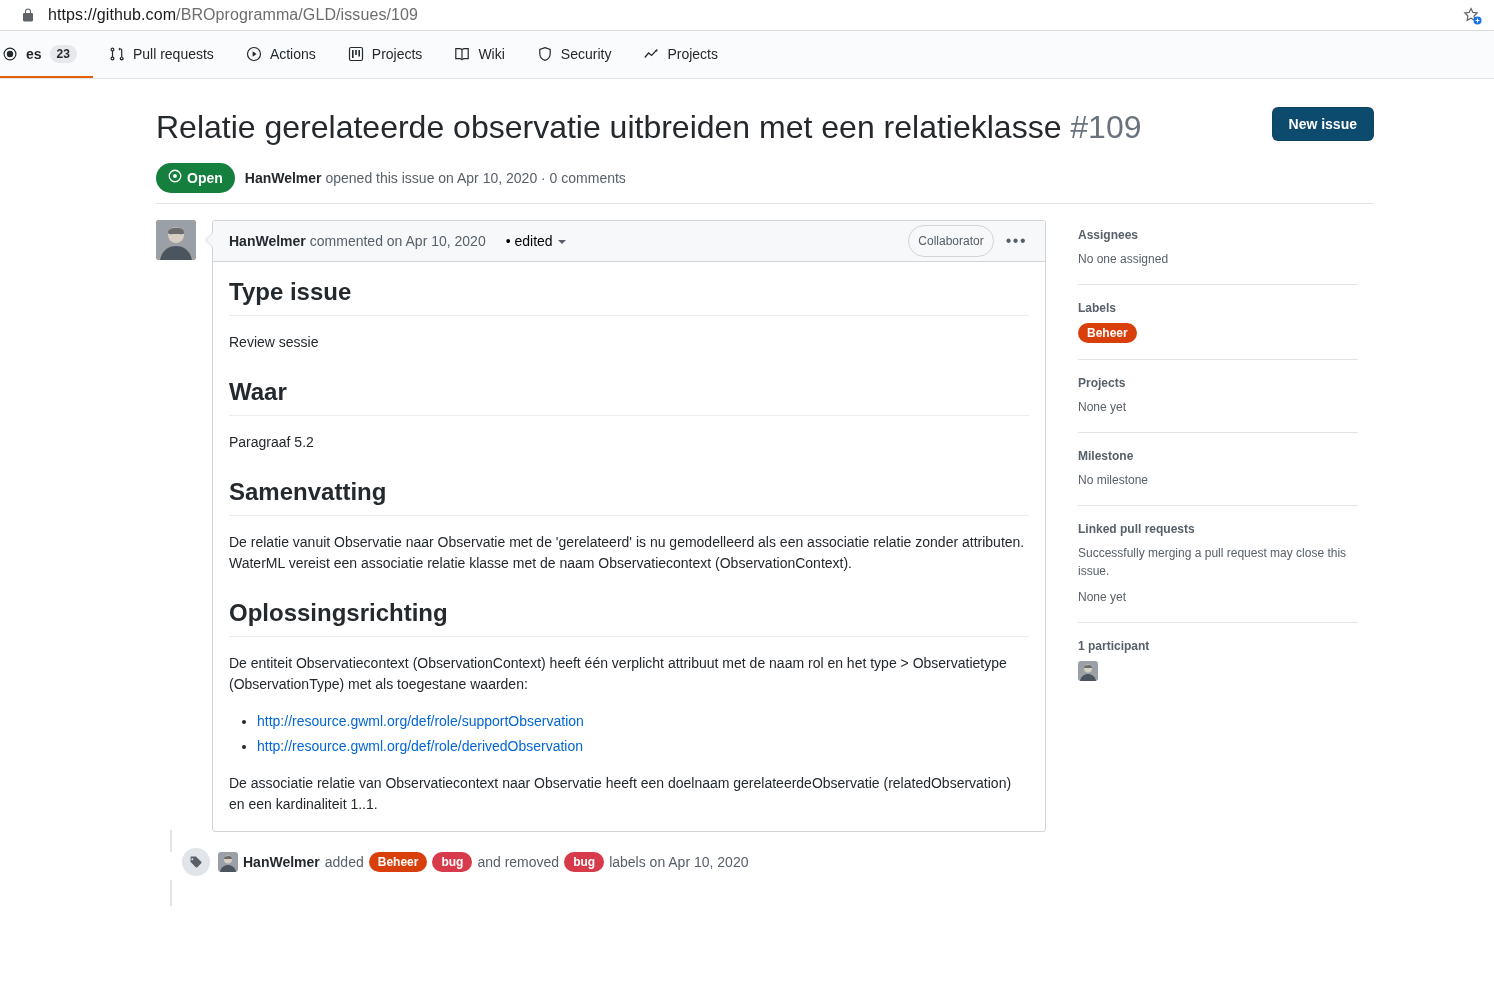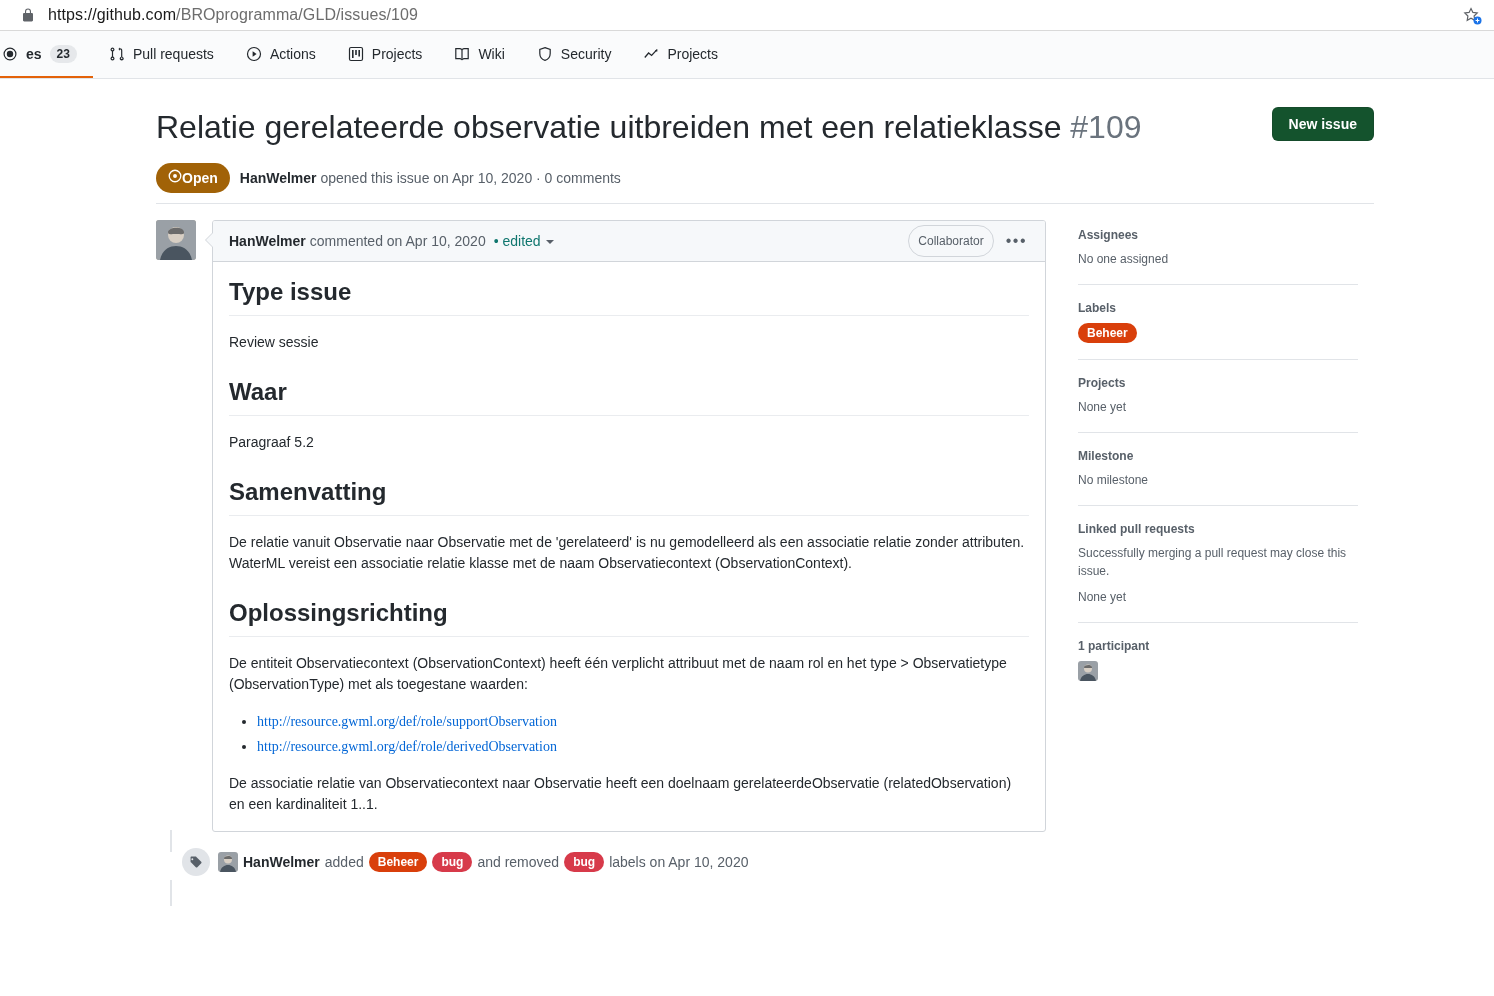--- a/index.html
+++ b/index.html
@@ -107,42 +107,43 @@
     line-height: 1.25;
     margin: 0;
     color: #24292e;
     word-wrap: break-word;
     padding-right: 220px;
   }
   .issue-number { color: #6a737d; font-weight: 400; }
   .new-issue-btn {
     position: absolute;
     right: 0; top: 28px;
-    background: #14532d;
+    background: #0c4a6e;
     color: #ffffff;
     border: 1px solid rgba(27,31,35,0.15);
     border-radius: 6px;
     font-size: 14px;
     font-weight: 600;
     padding: 6px 16px;
     cursor: pointer;
     line-height: 20px;
   }
   .issue-meta {
     display: flex;
     align-items: center;
     gap: 10px;
     margin-top: 16px;
     font-size: 14px;
     color: #586069;
   }
   .state-badge {
     display: inline-flex;
     align-items: center;
-    background: #a16207;
+    gap: 5px;
+    background: #15803d;
     color: #fff;
     font-size: 14px;
     font-weight: 600;
     border-radius: 20px;
     padding: 5px 12px;
     line-height: 20px;
   }
   .meta-author { font-weight: 600; color: #24292e; }
 
   
@@ -198,21 +199,21 @@
     border-bottom: 1px solid #d1d5da;
     border-radius: 2px 2px 0 0;
     padding: 10px 16px;
     display: flex;
     align-items: center;
     font-size: 14px;
     color: #586069;
     height: 41px;
   }
   .comment-head .author { font-weight: 600; color: #24292e; margin-right: 4px; }
-  .comment-head .edited { margin-left: 8px; color: #0f766e; }
+  .comment-head .edited { margin-left: 20px; color: #000000; }
   .caret {
     display: inline-block;
     width: 0; height: 0;
     margin-left: 5px;
     border-left: 4px solid transparent;
     border-right: 4px solid transparent;
     border-top: 4px solid #586069;
     vertical-align: middle;
   }
   .head-right {
@@ -248,21 +249,21 @@
     margin: 24px 0 16px;
     padding-bottom: 8px;
     border-bottom: 1px solid #eaecef;
     line-height: 1.25;
   }
   .comment-body h2:first-child { margin-top: 0; }
   .comment-body p { margin: 0 0 16px; }
   .comment-body p:last-child { margin-bottom: 0; }
   .comment-body ul { margin: 0 0 16px; padding-left: 28px; }
   .comment-body li { margin-bottom: 4px; }
-  .comment-body a { color: #0366d6; text-decoration: none; font-family: Liberation Serif, serif; }
+  .comment-body a { color: #0366d6; text-decoration: none; }
 
   
   .event-row {
     display: flex;
     align-items: center;
     margin-left: 26px;
     margin-top: 16px;
     position: relative;
     font-size: 14px;
     color: #586069;

